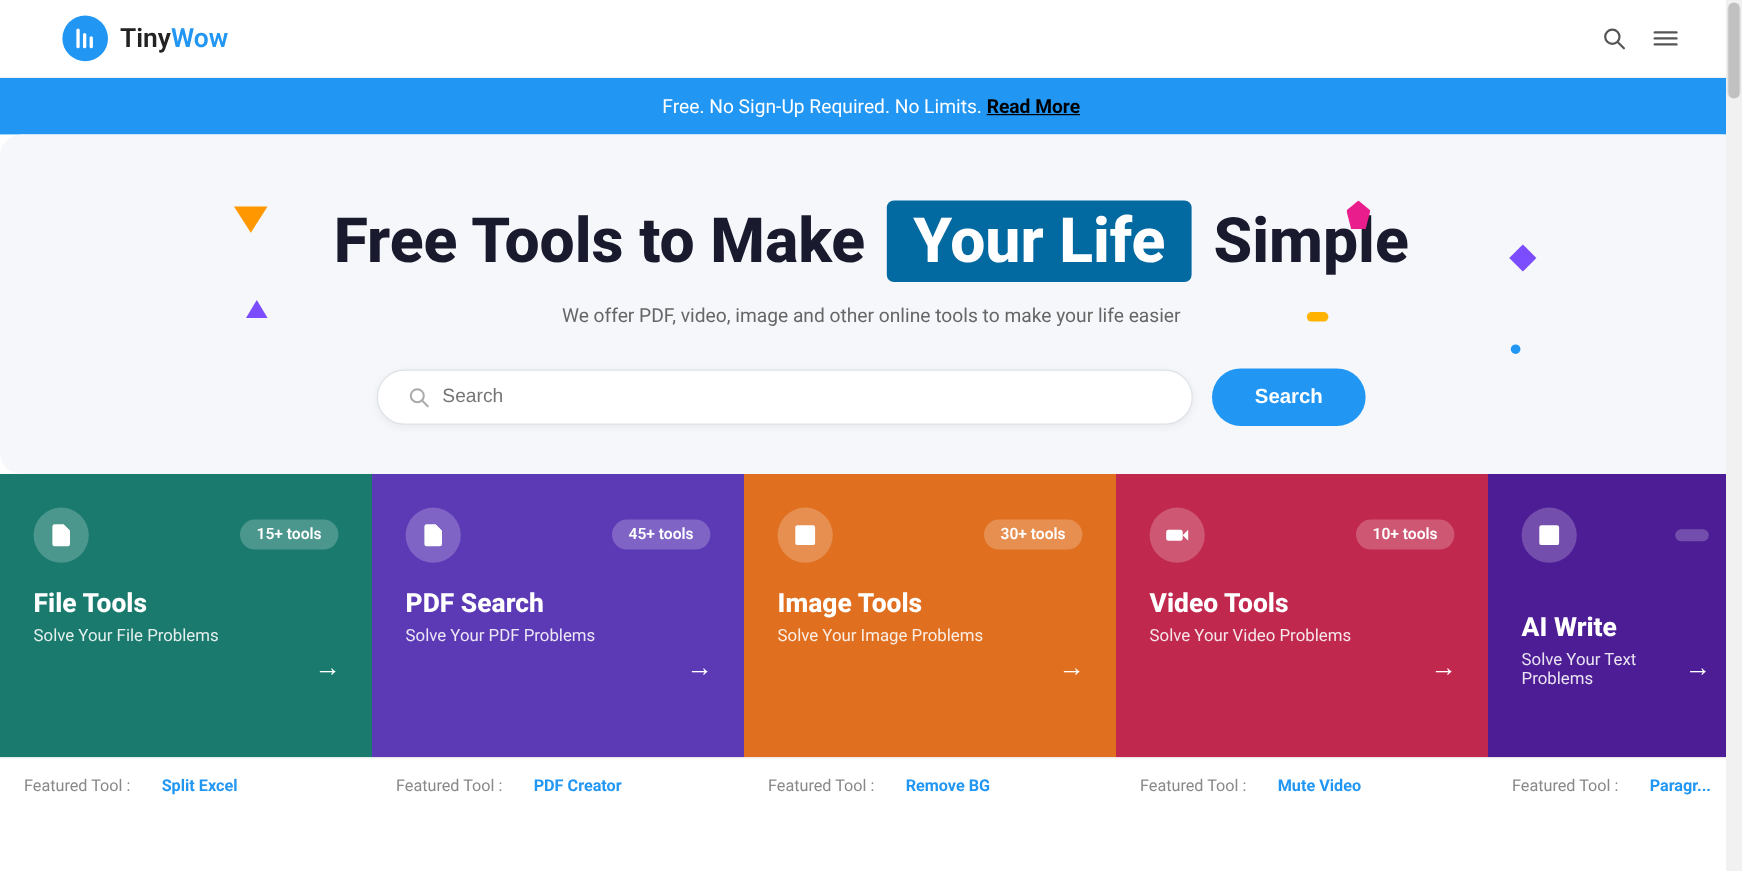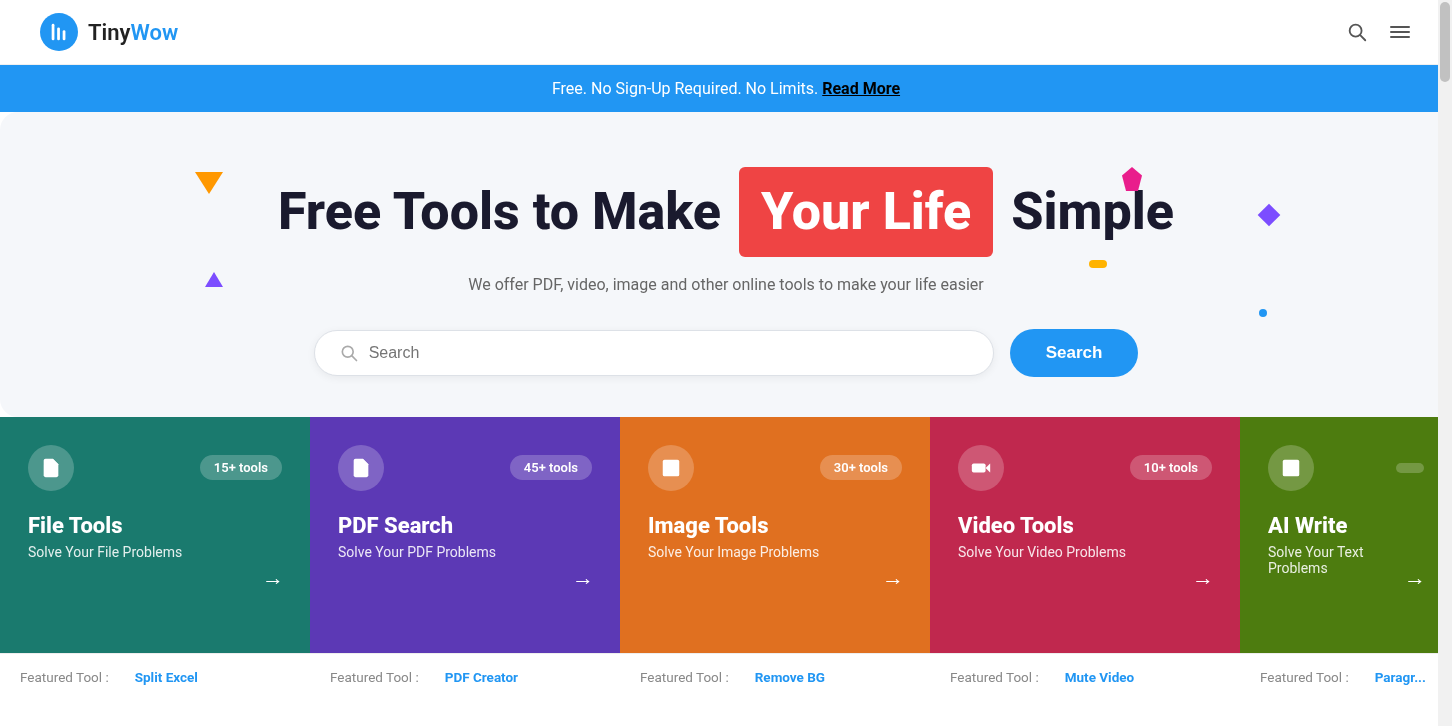--- a/index.html
+++ b/index.html
@@ -3,21 +3,21 @@
   <meta charset="utf-8">
   <style>
     * { margin: 0; padding: 0; box-sizing: border-box; }
     body { font-family: -apple-system, BlinkMacSystemFont, 'Segoe UI', Roboto, sans-serif; background: #fff; overflow-x: hidden; }
 
     
     .header {
       display: flex;
       align-items: center;
       justify-content: space-between;
-      padding: 0 40px;
+      padding: 0 52px;
       height: 65px;
       background: #fff;
       border-bottom: 1px solid #f0f0f0;
     }
     .logo-wrap {
       display: flex;
       align-items: center;
       gap: 10px;
       cursor: pointer;
     }
@@ -80,23 +80,23 @@
       font-weight: 800;
       color: #1a1a2e;
       line-height: 1.15;
       display: flex;
       align-items: center;
       justify-content: center;
       gap: 18px;
       flex-wrap: wrap;
     }
     .hero-highlight {
-      background: #ef4444;
-      color: #fff;
-      padding: 15px 22px;
+      background: #0369a1;
+      color: #fff;
+      padding: 4px 22px;
       border-radius: 6px;
       display: inline-block;
     }
     .hero-subtitle {
       margin-top: 18px;
       font-size: 16px;
       color: #666;
     }
 
     
@@ -204,21 +204,21 @@
       position: relative;
       min-width: 0;
     }
     .card:last-child {
       flex: 1;
     }
     .card-teal   { background: #1a7a6e; }
     .card-purple { background: #5c39b5; }
     .card-orange { background: #e07020; }
     .card-red    { background: #c0284e; }
-    .card-blue   { background: #4d7c0f; }
+    .card-blue   { background: #4c1d95; gap: 20px; }
 
     .card-top {
       display: flex;
       align-items: center;
       justify-content: space-between;
     }
     .card-icon-circle {
       width: 46px;
       height: 46px;
       border-radius: 50%;

